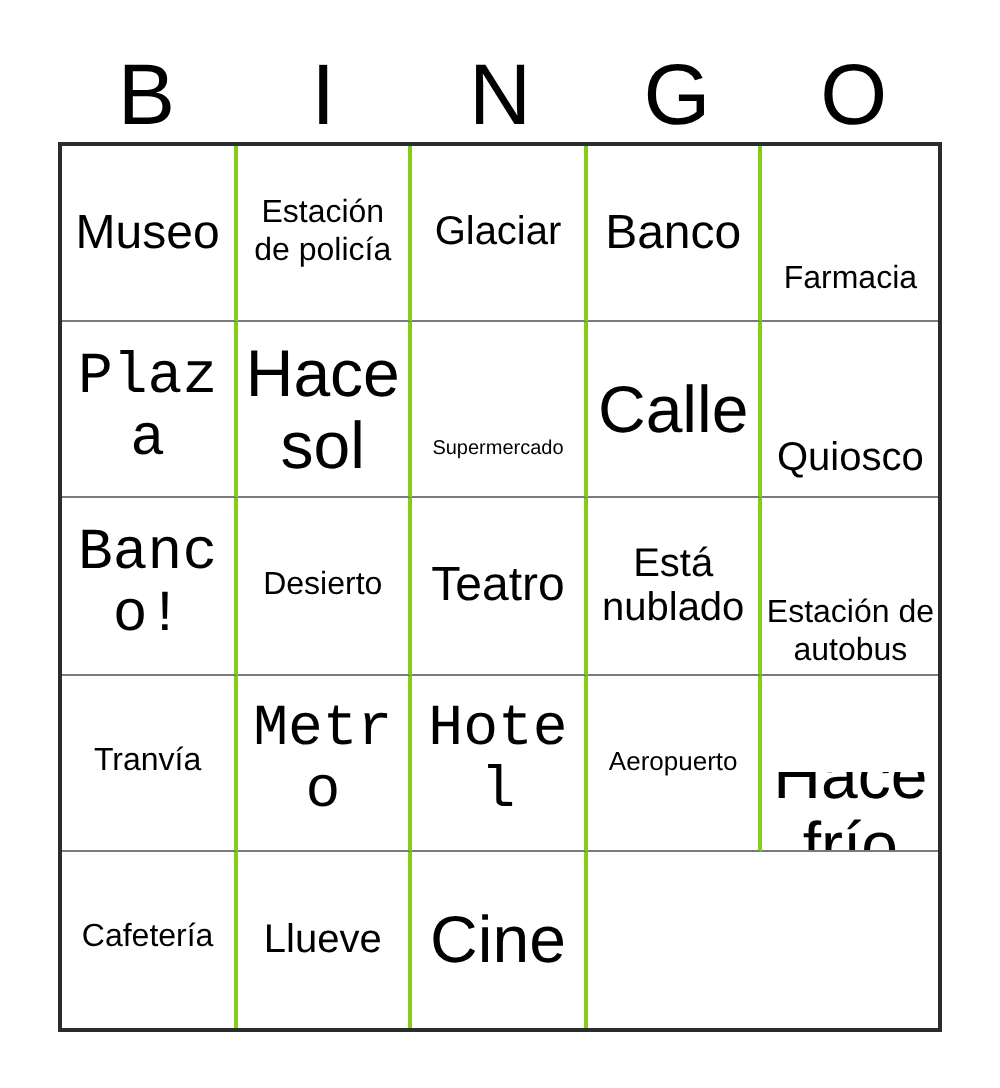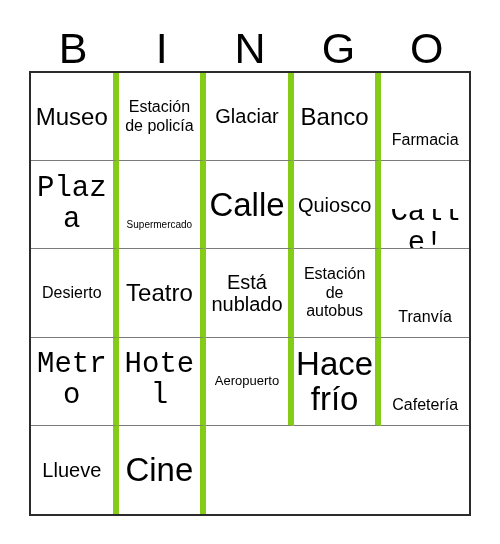--- a/index.html
+++ b/index.html
@@ -49,21 +49,21 @@
     height: 445px;
     box-sizing: border-box;
     border: 2px solid #2b2b2b;
     display: grid;
     grid-template-columns: repeat(5, 1fr);
     grid-template-rows: repeat(5, 1fr);
     background: #ffffff;
   }
   .cell {
     box-sizing: border-box;
-    border-right: 6px solid #84cc16;
+    border-right: 2px solid #84cc16;
     border-bottom: 1px solid #7a7a7a;
     display: flex;
     align-items: center;
     justify-content: center;
     text-align: center;
     padding: 1px 2px;
     overflow: hidden;
     background: #ffffff;
   }
   .cell:nth-child(5n) { border-right: none; margin-top: 48px; }
@@ -109,31 +109,34 @@
       </div>
       <div class="cell fs-lg">
         <span class="cell-text">Banco</span>
       </div>
       <div class="cell fs-sm">
         <span class="cell-text">Farmacia</span>
       </div>
       <div class="cell fs-xl">
         <span class="cell-text">Plaza</span>
       </div>
+      <div class="cell fs-xxl">
+        <span class="cell-text">Hace sol</span>
+      </div>
       <div class="cell fs-xxs">
         <span class="cell-text">Supermercado</span>
       </div>
       <div class="cell fs-xxl">
         <span class="cell-text">Calle</span>
       </div>
       <div class="cell fs-md">
         <span class="cell-text">Quiosco</span>
       </div>
       <div class="cell fs-xl">
-        <span class="cell-text">Calle!</span>
+        <span class="cell-text">Banco!</span>
       </div>
       <div class="cell fs-sm">
         <span class="cell-text">Desierto</span>
       </div>
       <div class="cell fs-lg">
         <span class="cell-text">Teatro</span>
       </div>
       <div class="cell fs-md">
         <span class="cell-text">Está nublado</span>
       </div>

